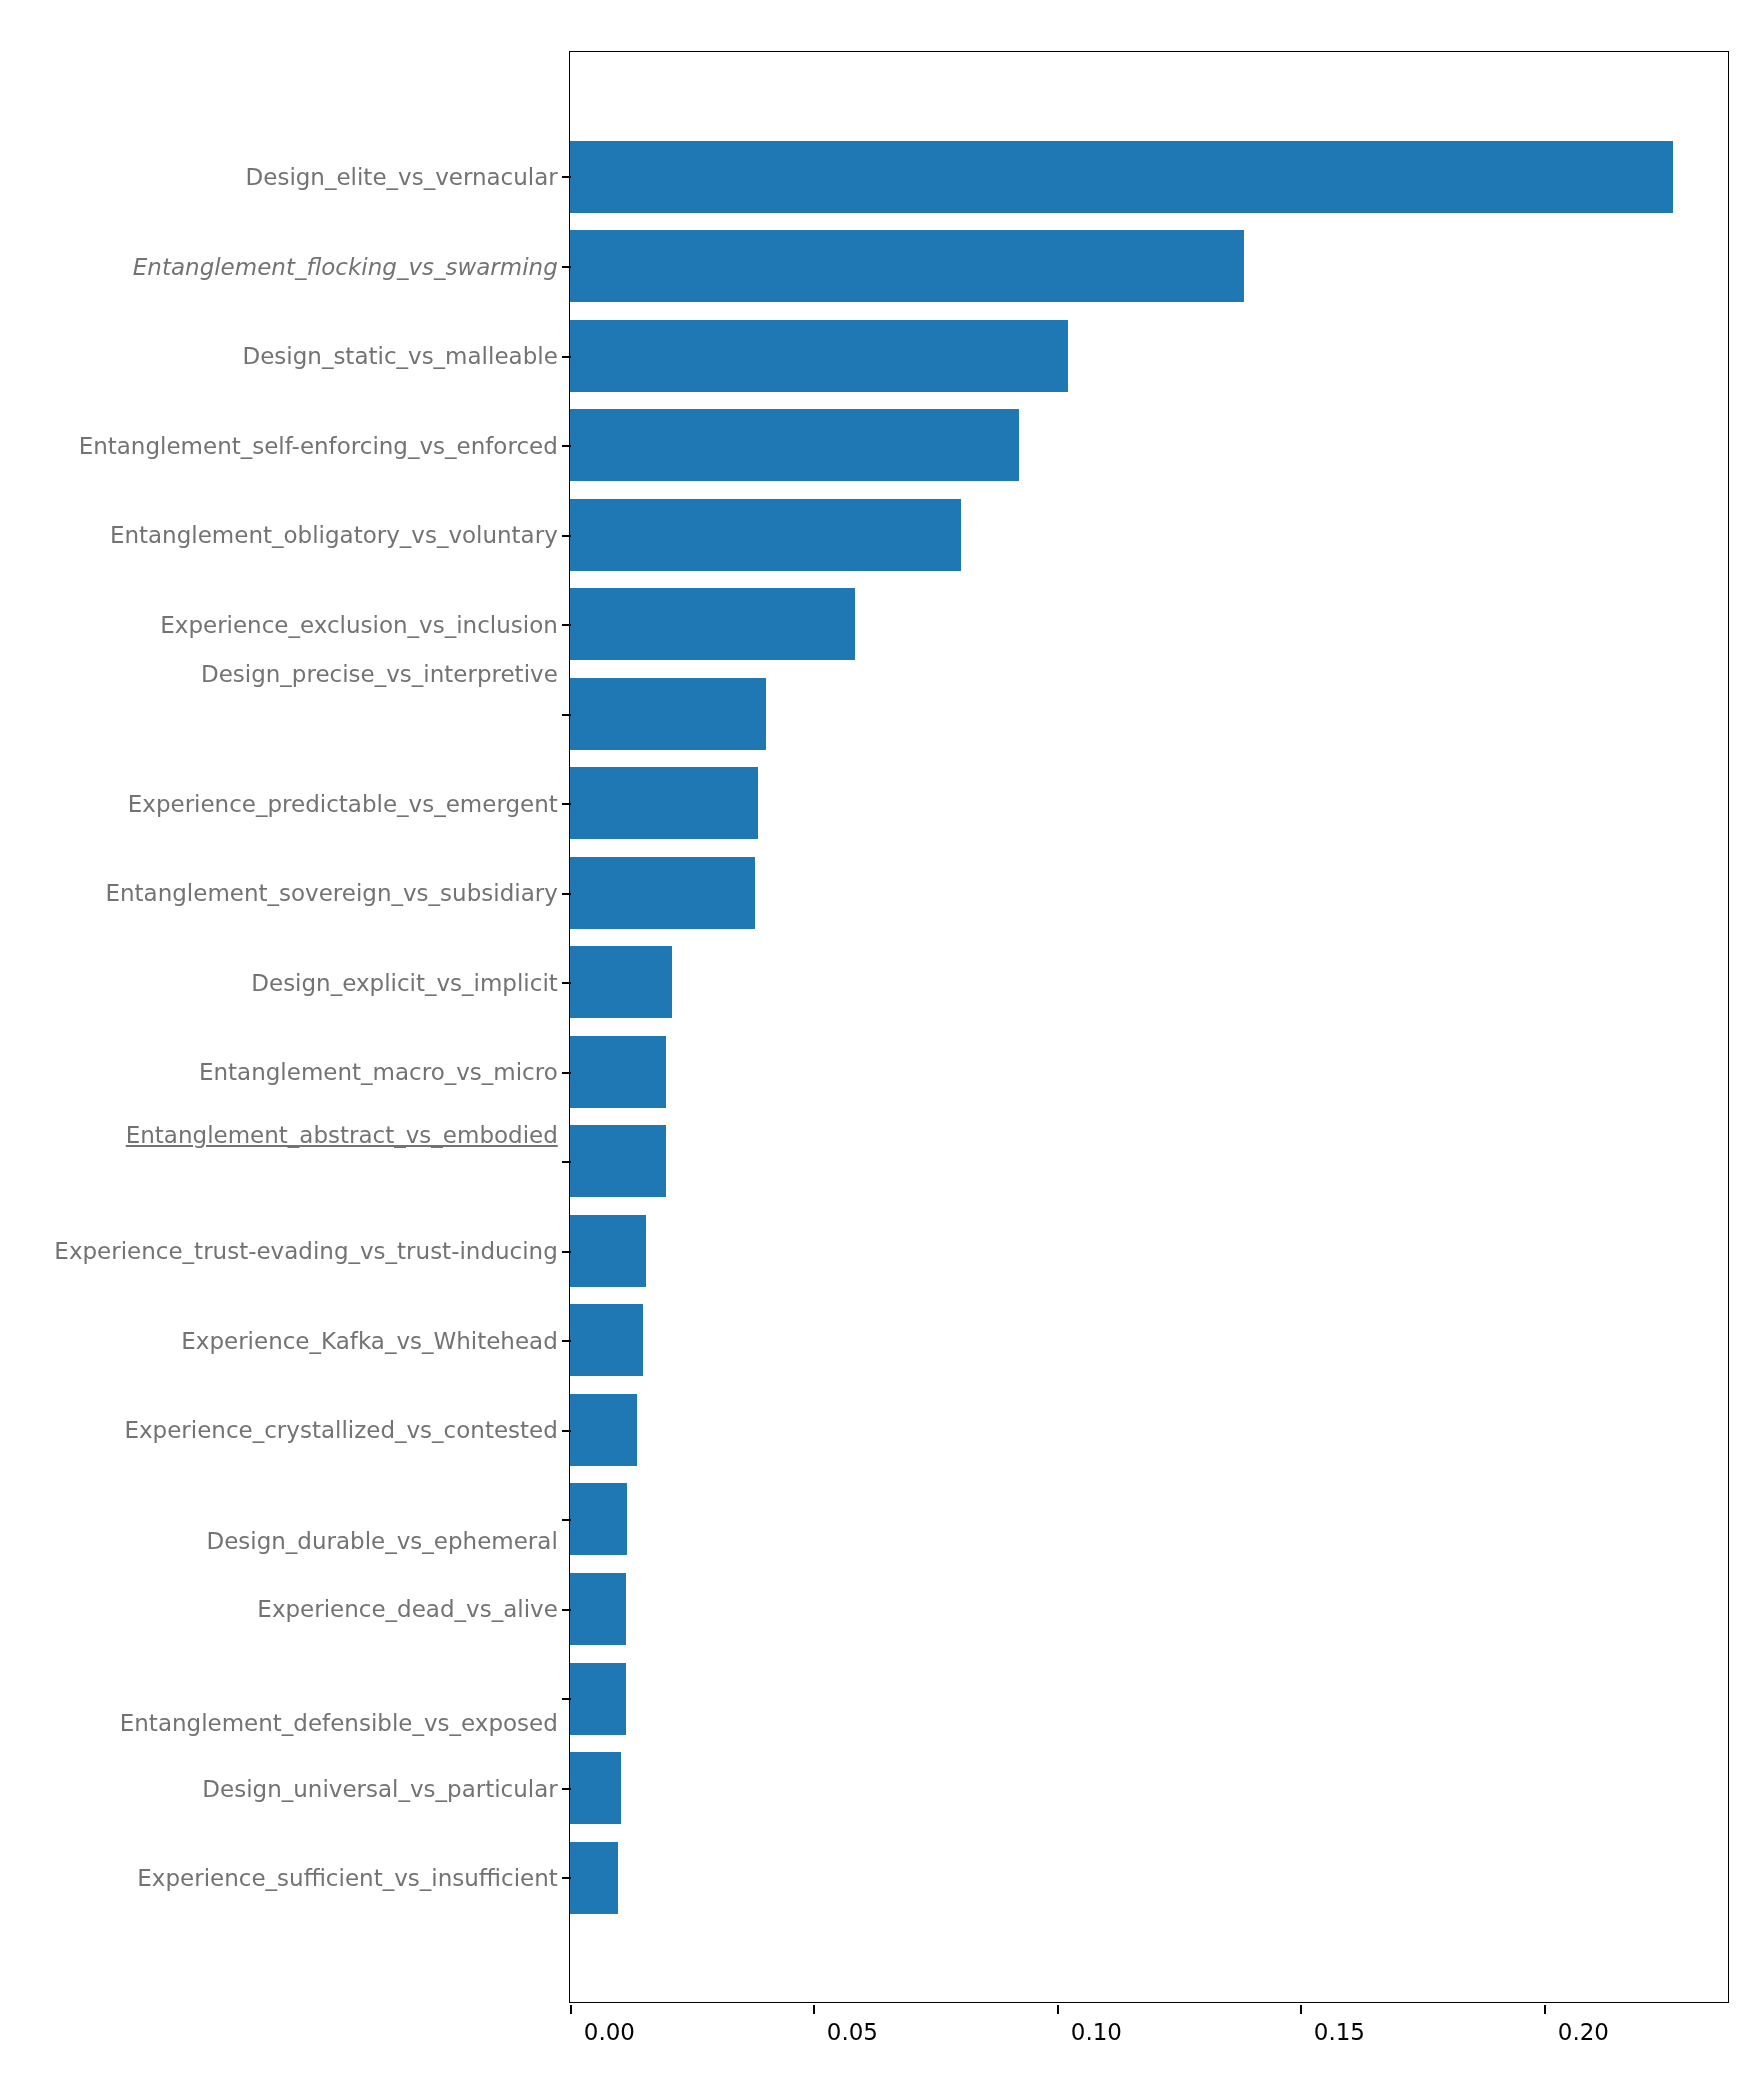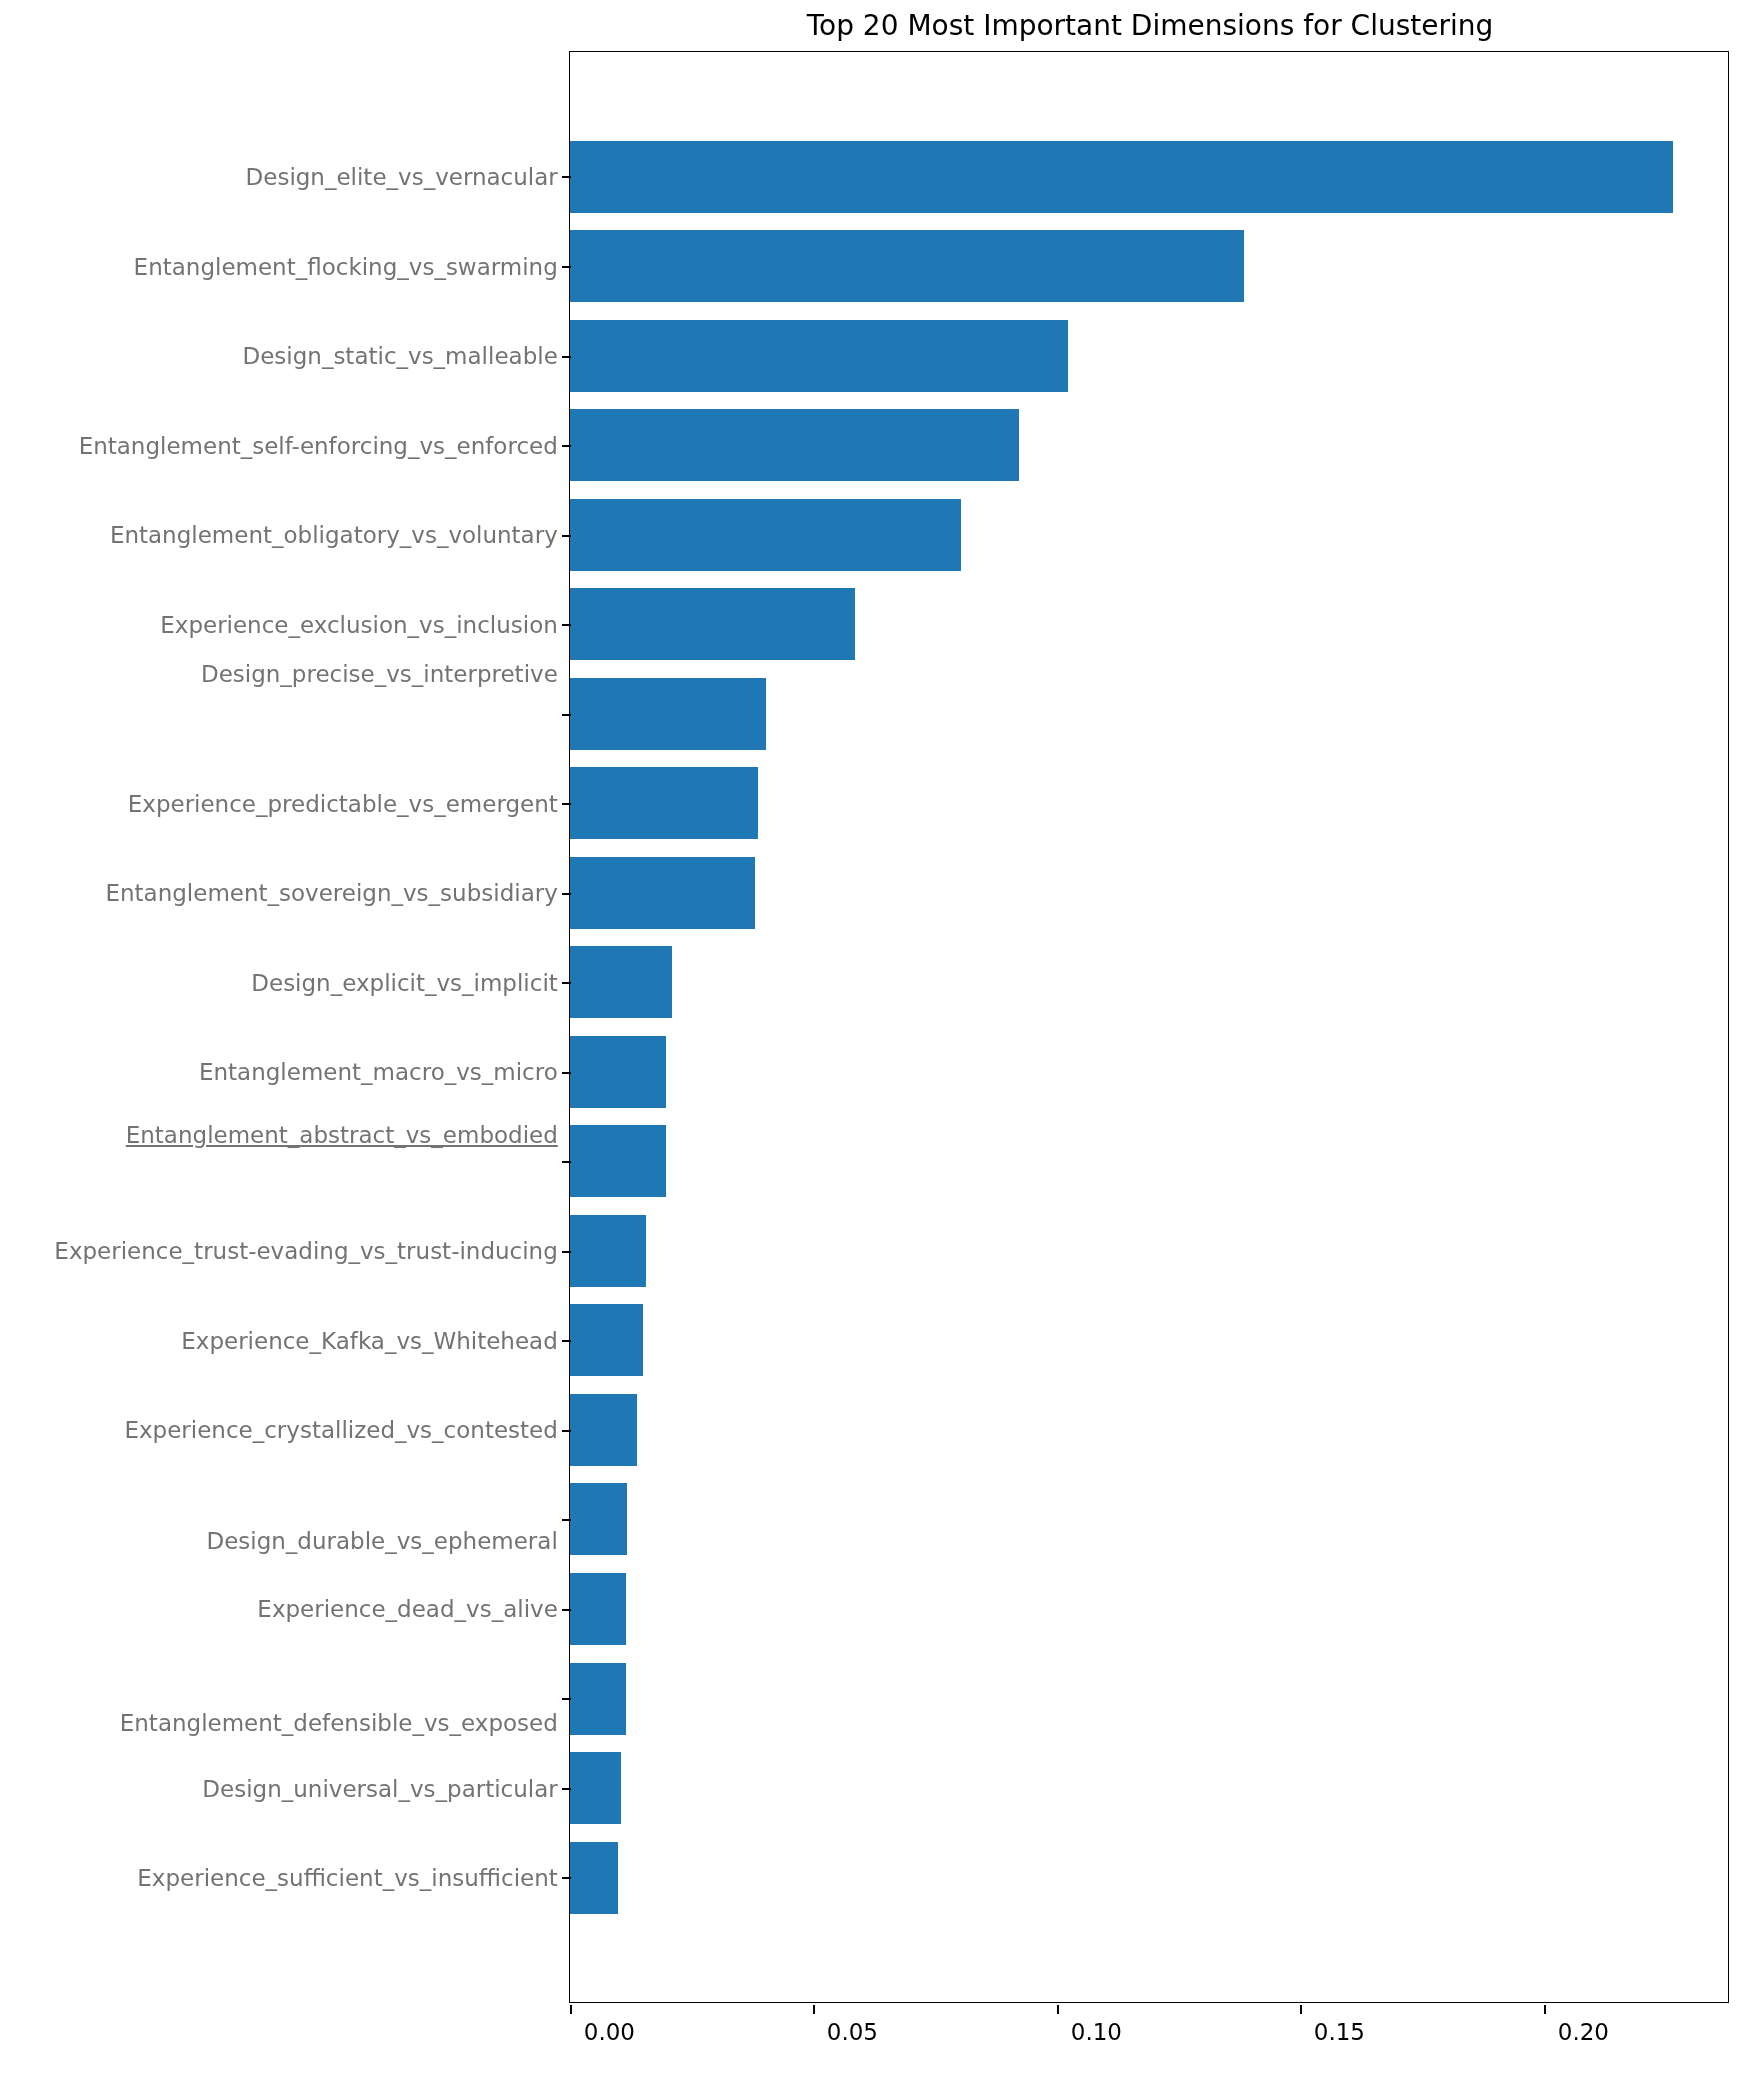--- a/index.html
+++ b/index.html
@@ -79,21 +79,20 @@
     text-align: center;
     font-size: 24px;
     line-height: 29px;
     color: #000000;
   }
 </style>
 </head>
 <body>
 
 <div id="figure">
-  <div class="chart-title">Top 20 Most Important Dimensions for Clustering</div>
 
   <div class="plot-area" id="plot-area">
       <div class="bar" style="top: 89px; height: 72px; width: 1103px; background: rgb(31, 119, 180);"></div>
       <div class="bar" style="top: 178px; height: 72px; width: 674px; background: rgb(31, 119, 180);"></div>
       <div class="bar" style="top: 268px; height: 72px; width: 498px; background: rgb(31, 119, 180);"></div>
       <div class="bar" style="top: 357px; height: 72px; width: 449px; background: rgb(31, 119, 180);"></div>
       <div class="bar" style="top: 447px; height: 72px; width: 391px; background: rgb(31, 119, 180);"></div>
       <div class="bar" style="top: 536px; height: 72px; width: 285px; background: rgb(31, 119, 180);"></div>
       <div class="bar" style="top: 626px; height: 72px; width: 196px; background: rgb(31, 119, 180);"></div>
       <div class="bar" style="top: 715px; height: 72px; width: 188px; background: rgb(31, 119, 180);"></div>
@@ -107,21 +106,21 @@
       <div class="bar" style="top: 1431px; height: 72px; width: 57px; background: rgb(31, 119, 180);"></div>
       <div class="bar" style="top: 1521px; height: 72px; width: 56px; background: rgb(31, 119, 180);"></div>
       <div class="bar" style="top: 1611px; height: 72px; width: 56px; background: rgb(31, 119, 180);"></div>
       <div class="bar" style="top: 1700px; height: 72px; width: 51px; background: rgb(31, 119, 180);"></div>
       <div class="bar" style="top: 1790px; height: 72px; width: 48px; background: rgb(31, 119, 180);"></div>
     </div>
 
   <div id="y-axis">
       <div class="y-tick-label" style="top: 162px;">Design_elite_vs_vernacular</div>
       <div class="y-tick-mark" style="left: 562px; top: 176px;"></div>
-      <div class="y-tick-label" style="top: 252px;">Entanglement_flocking_vs_swarming</div>
+      <div class="y-tick-label" style="top: 252px; font-style: italic;">Entanglement_flocking_vs_swarming</div>
       <div class="y-tick-mark" style="left: 562px; top: 266px;"></div>
       <div class="y-tick-label" style="top: 341px;">Design_static_vs_malleable</div>
       <div class="y-tick-mark" style="left: 562px; top: 356px;"></div>
       <div class="y-tick-label" style="top: 431px;">Entanglement_self-enforcing_vs_enforced</div>
       <div class="y-tick-mark" style="left: 562px; top: 445px;"></div>
       <div class="y-tick-label" style="top: 520px;">Entanglement_obligatory_vs_voluntary</div>
       <div class="y-tick-mark" style="left: 562px; top: 535px;"></div>
       <div class="y-tick-label" style="top: 610px;">Experience_exclusion_vs_inclusion</div>
       <div class="y-tick-mark" style="left: 562px; top: 624px;"></div>
       <div class="y-tick-label" style="top: 659px;">Design_precise_vs_interpretive</div>

